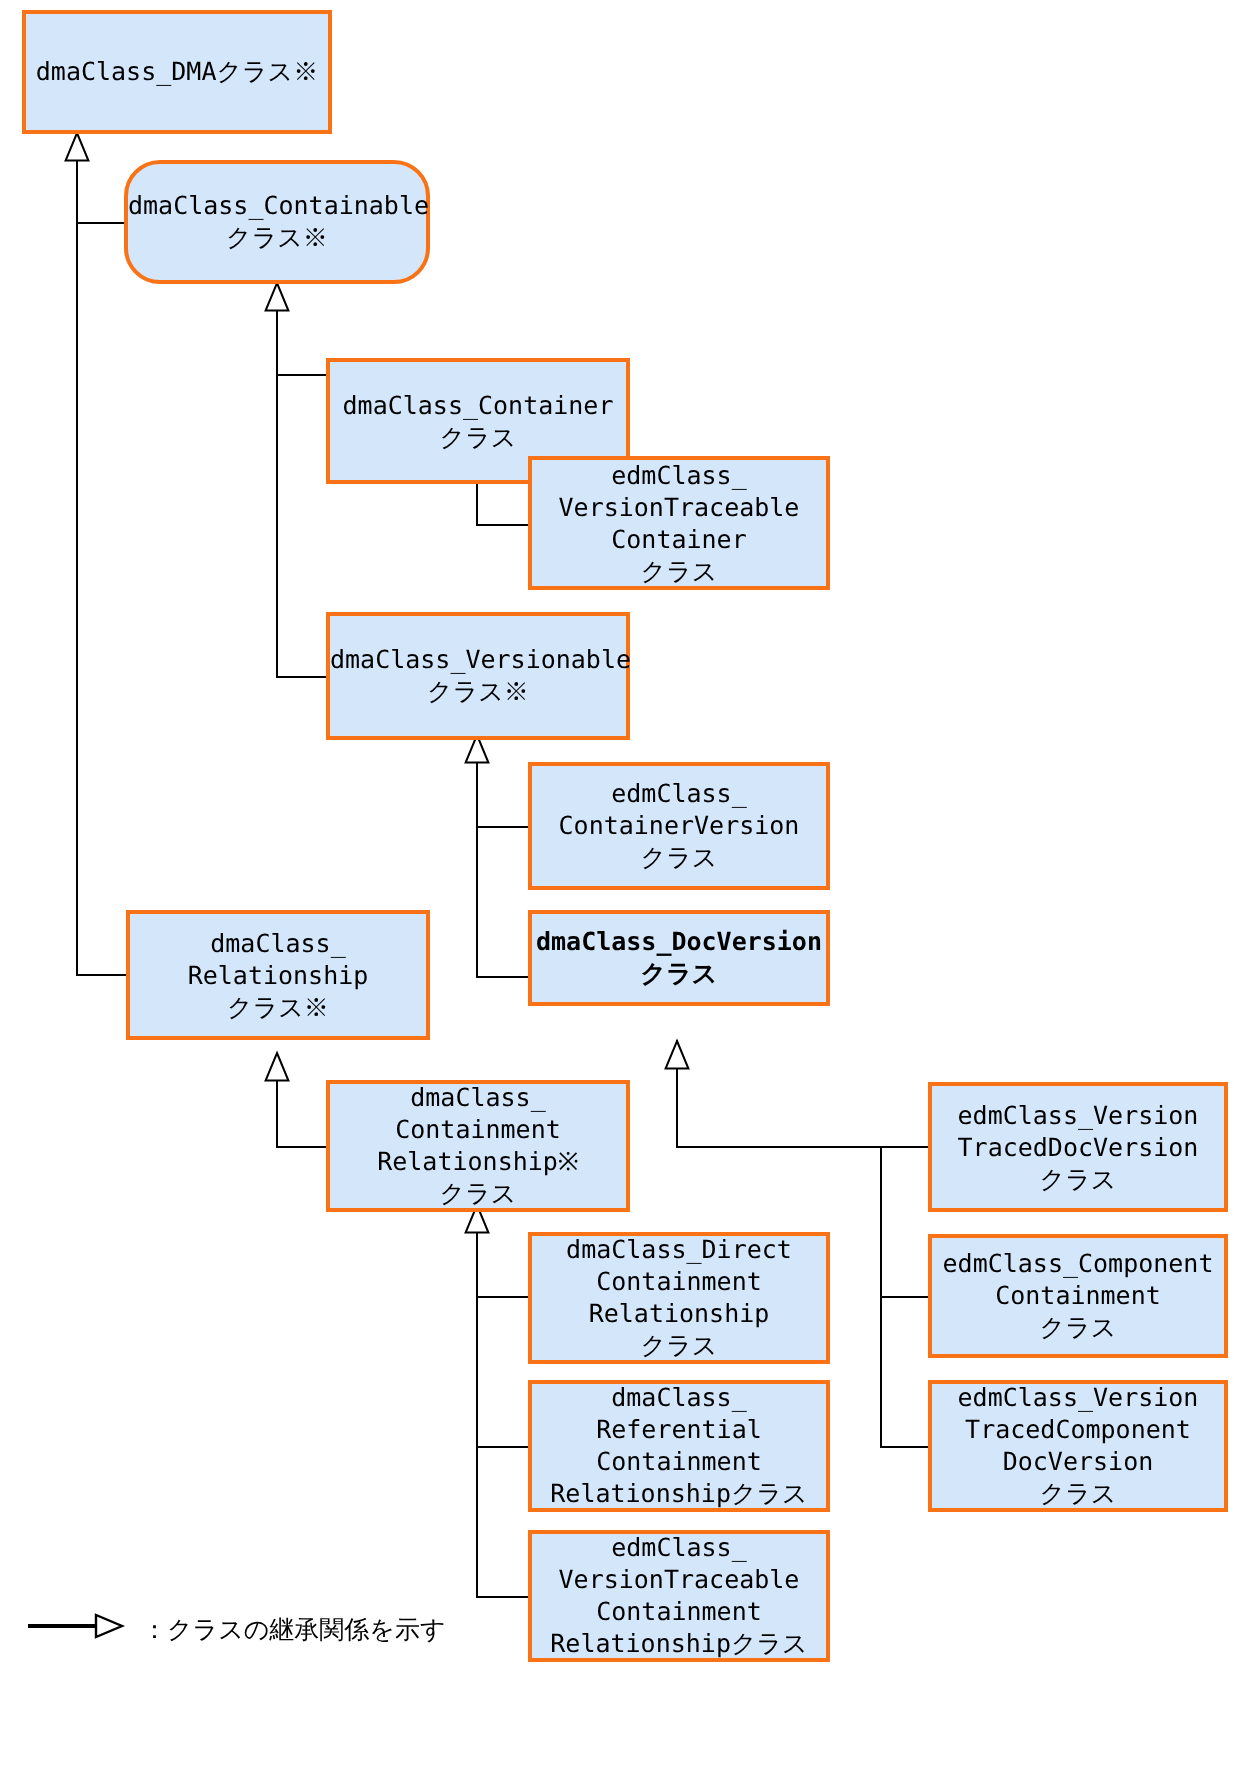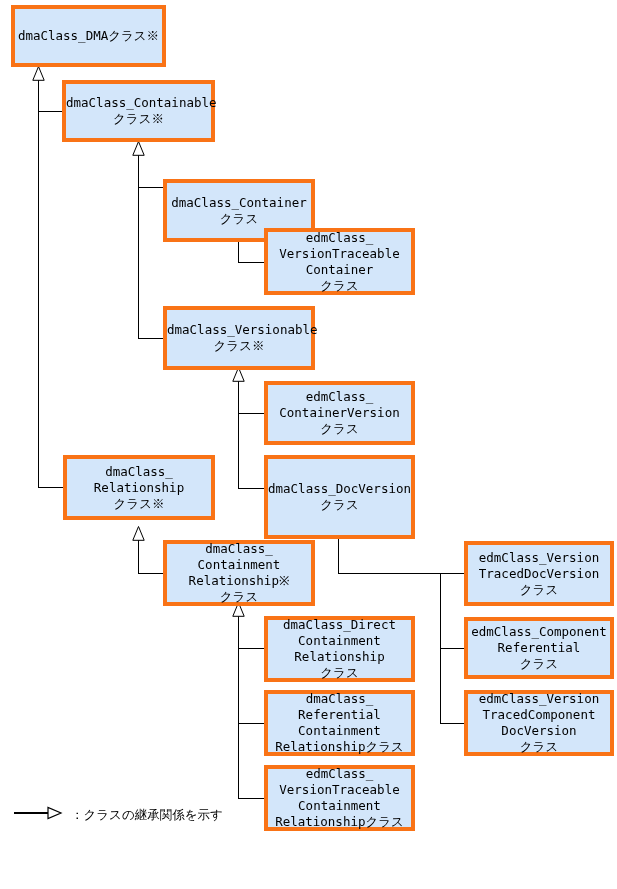--- a/index.html
+++ b/index.html
@@ -13,21 +13,21 @@
     height: 889px;
     background: #ffffff;
     font-family: "DejaVu Sans Mono", "Liberation Mono", monospace;
     overflow: hidden;
   }
   
   .node {
     position: absolute;
     box-sizing: border-box;
     background: #d3e6fa;
-    border: 4px solid #f97316;
+    border: 2px solid #f97316;
     display: flex;
     align-items: center;
     justify-content: center;
     text-align: center;
     font-size: 12.5px;
     line-height: 16px;
     color: #000000;
     letter-spacing: 0px;
     white-space: pre-line;
     z-index: 3;
@@ -145,21 +145,21 @@
   </svg>
 
   <svg class="tri" style="left:332px; top:520px;" width="13" height="15" viewBox="0 0 13 15">
     <polygon points="6.5,0.5 12.2,14.3 0.8,14.3" fill="#ffffff" stroke="#000000" stroke-width="1"></polygon>
   </svg>
 
   <div class="node" style="left:11px; top:5px; width:155px; height:62px;">
     <span>dmaClass_DMAクラス※</span>
   </div>
 
-  <div class="node" style="left:62px; top:80px; width:153px; height:62px;">
+  <div class="node" style="left:62px; top:80px; width:153px; height:62px;border-radius:18px;">
     <span>dmaClass_Containable
 クラス※</span>
   </div>
 
   <div class="node" style="left:163px; top:155px; width:152px; height:63px;margin-top:24px;">
     <span>dmaClass_Container
 クラス</span>
   </div>
 
   <div class="node" style="left:264px; top:228px; width:151px; height:67px;">
@@ -173,21 +173,21 @@
     <span>dmaClass_Versionable
 クラス※</span>
   </div>
 
   <div class="node" style="left:264px; top:381px; width:151px; height:64px;">
     <span>edmClass_
 ContainerVersion
 クラス</span>
   </div>
 
-  <div class="node" style="left:264px; top:455px; width:151px; height:84px;">
+  <div class="node" style="left:264px; top:455px; width:151px; height:48px;font-weight:bold;">
     <span>dmaClass_DocVersion
 クラス</span>
   </div>
 
   <div class="node" style="left:63px; top:455px; width:152px; height:65px;">
     <span>dmaClass_
 Relationship
 クラス※</span>
   </div>
 
@@ -220,21 +220,21 @@
   </div>
 
   <div class="node" style="left:464px; top:541px; width:150px; height:65px;">
     <span>edmClass_Version
 TracedDocVersion
 クラス</span>
   </div>
 
   <div class="node" style="left:464px; top:617px; width:150px; height:62px;">
     <span>edmClass_Component
-Referential
+Containment
 クラス</span>
   </div>
 
   <div class="node" style="left:464px; top:690px; width:150px; height:66px;">
     <span>edmClass_Version
 TracedComponent
 DocVersion
 クラス</span>
   </div>
 

